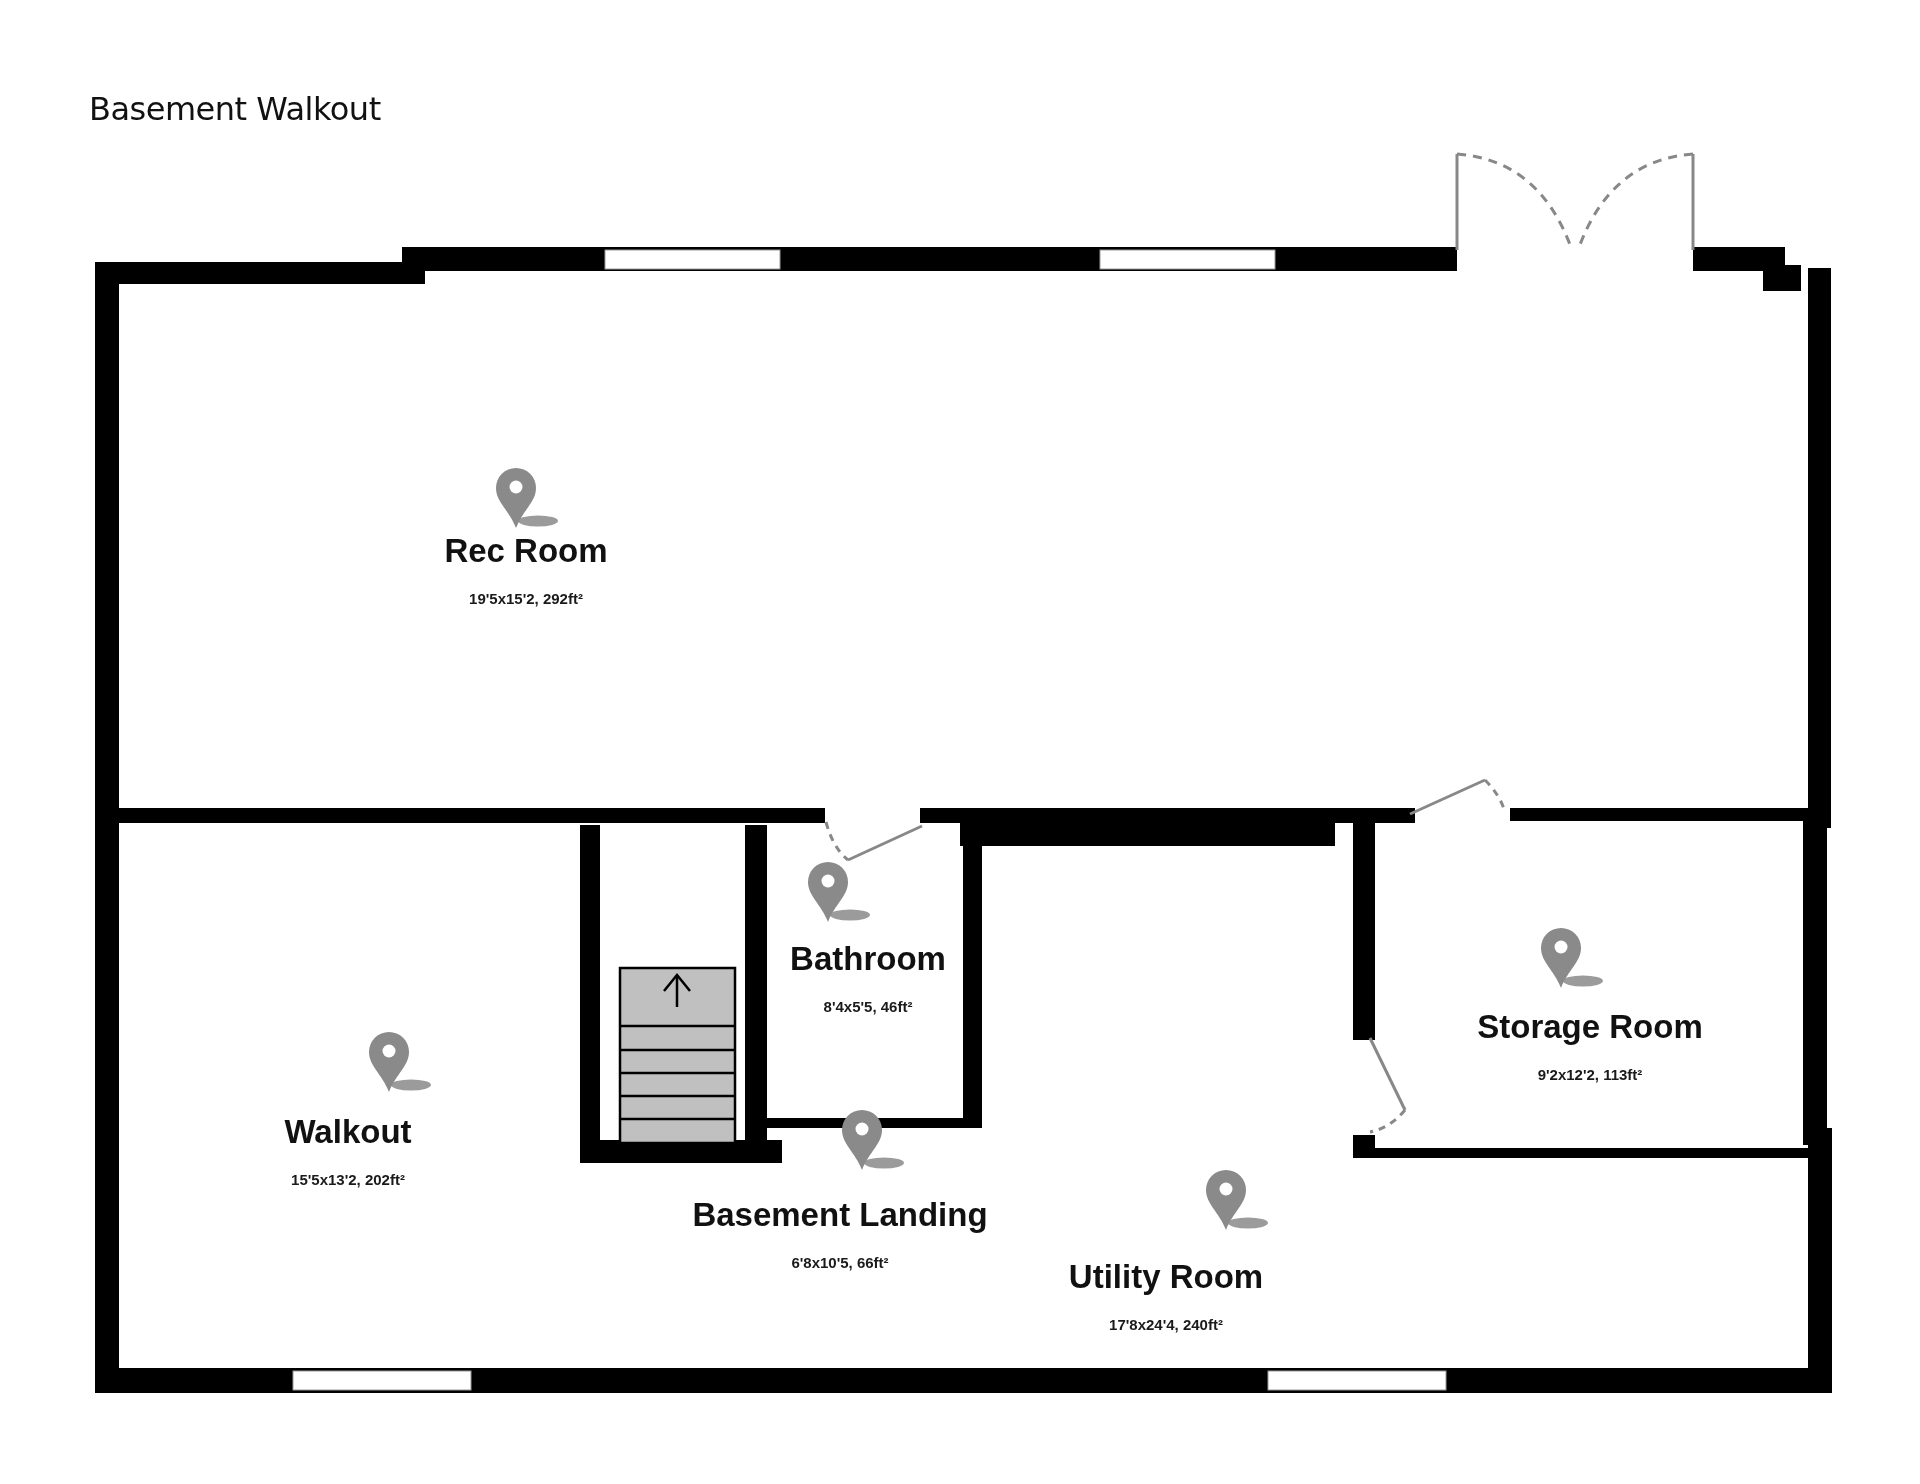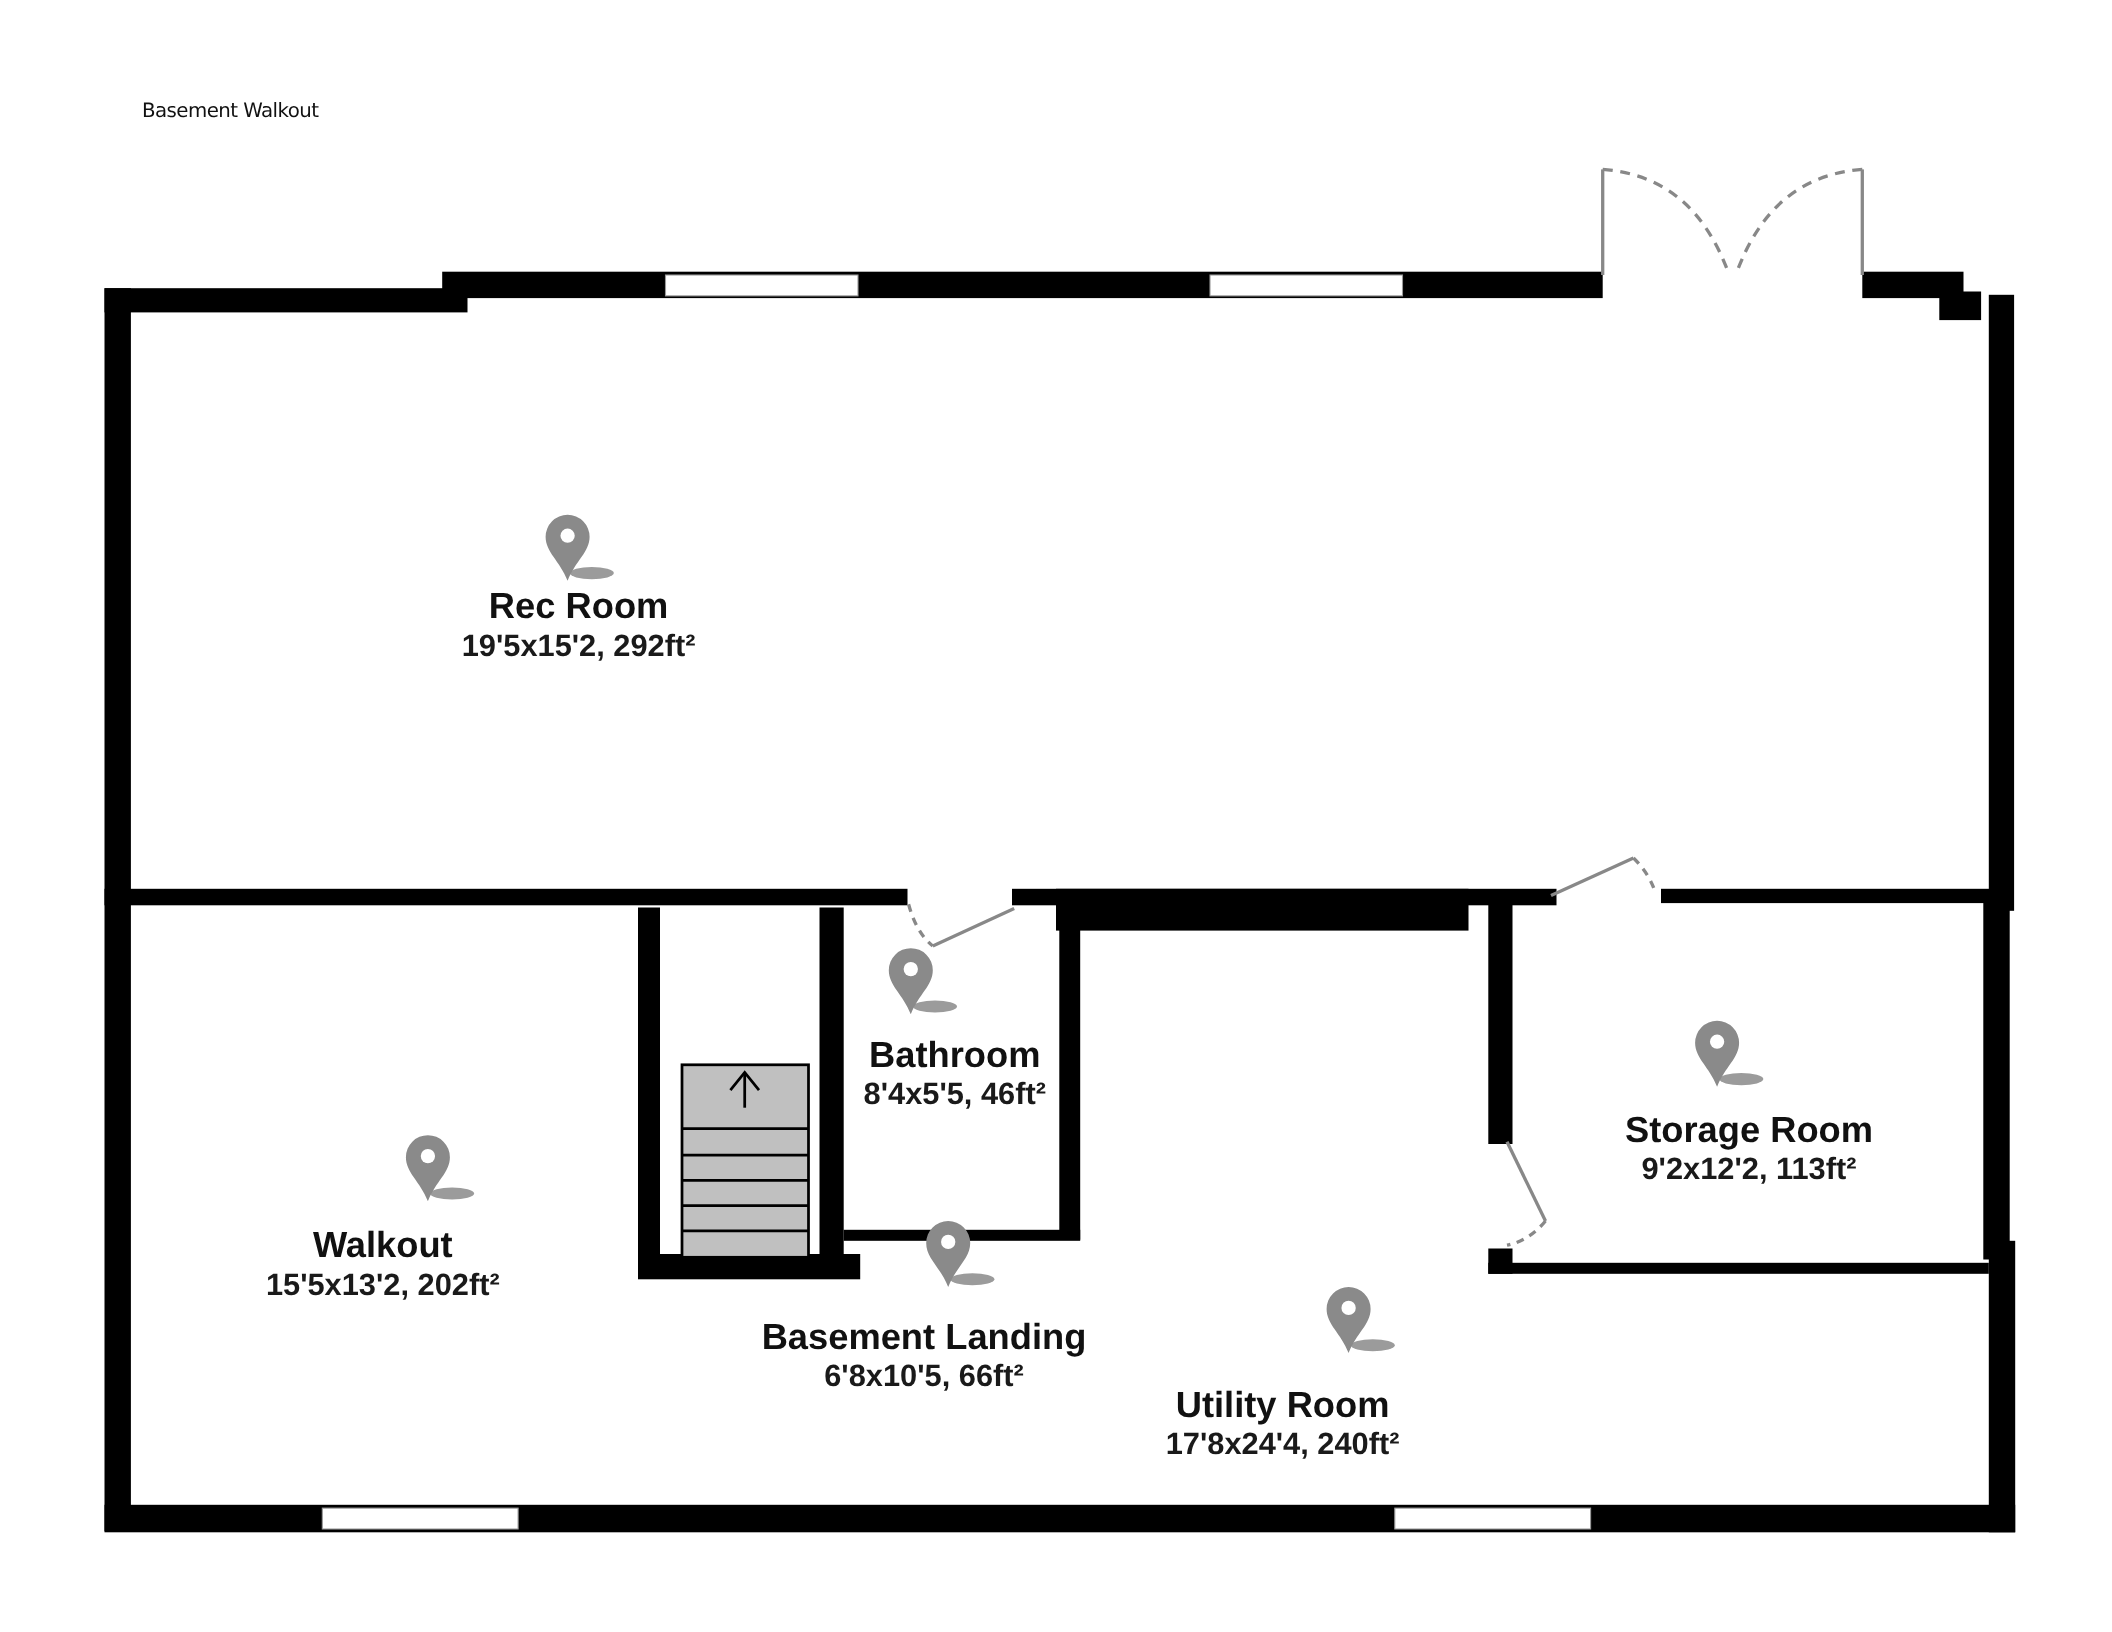--- a/index.html
+++ b/index.html
@@ -12,24 +12,23 @@
       height: 1484px;
       position: relative;
       overflow: hidden;
       font-family: "Liberation Sans", sans-serif;
     }
     .floor-title {
       position: absolute;
       left: 89px;
       top: 90px;
       font-family: "DejaVu Sans", sans-serif;
-      font-size: 18px;
+      font-size: 32px;
       color: #111111;
       letter-spacing: -0.5px;
-      margin-left: 40px;
     }
     svg.plan {
       position: absolute;
       left: 0;
       top: 0;
     }
     .room-label {
       position: absolute;
       transform: translateX(-50%);
       text-align: center;
@@ -38,23 +37,23 @@
     }
     .room-name {
       font-family: Liberation Sans, sans-serif;
       font-weight: bold;
       font-size: 33px;
       line-height: 38px;
     }
     .room-dims {
       font-family: "Liberation Sans", sans-serif;
       font-weight: bold;
-      font-size: 28px;
+      font-size: 15px;
       line-height: 30px;
-      margin-top: 2px;
+      margin-top: 14px;
       color: #1a1a1a;
     }
     .pin {
       position: absolute;
       width: 80px;
       height: 66px;
     }
   </style>
 </head>
 <body>

